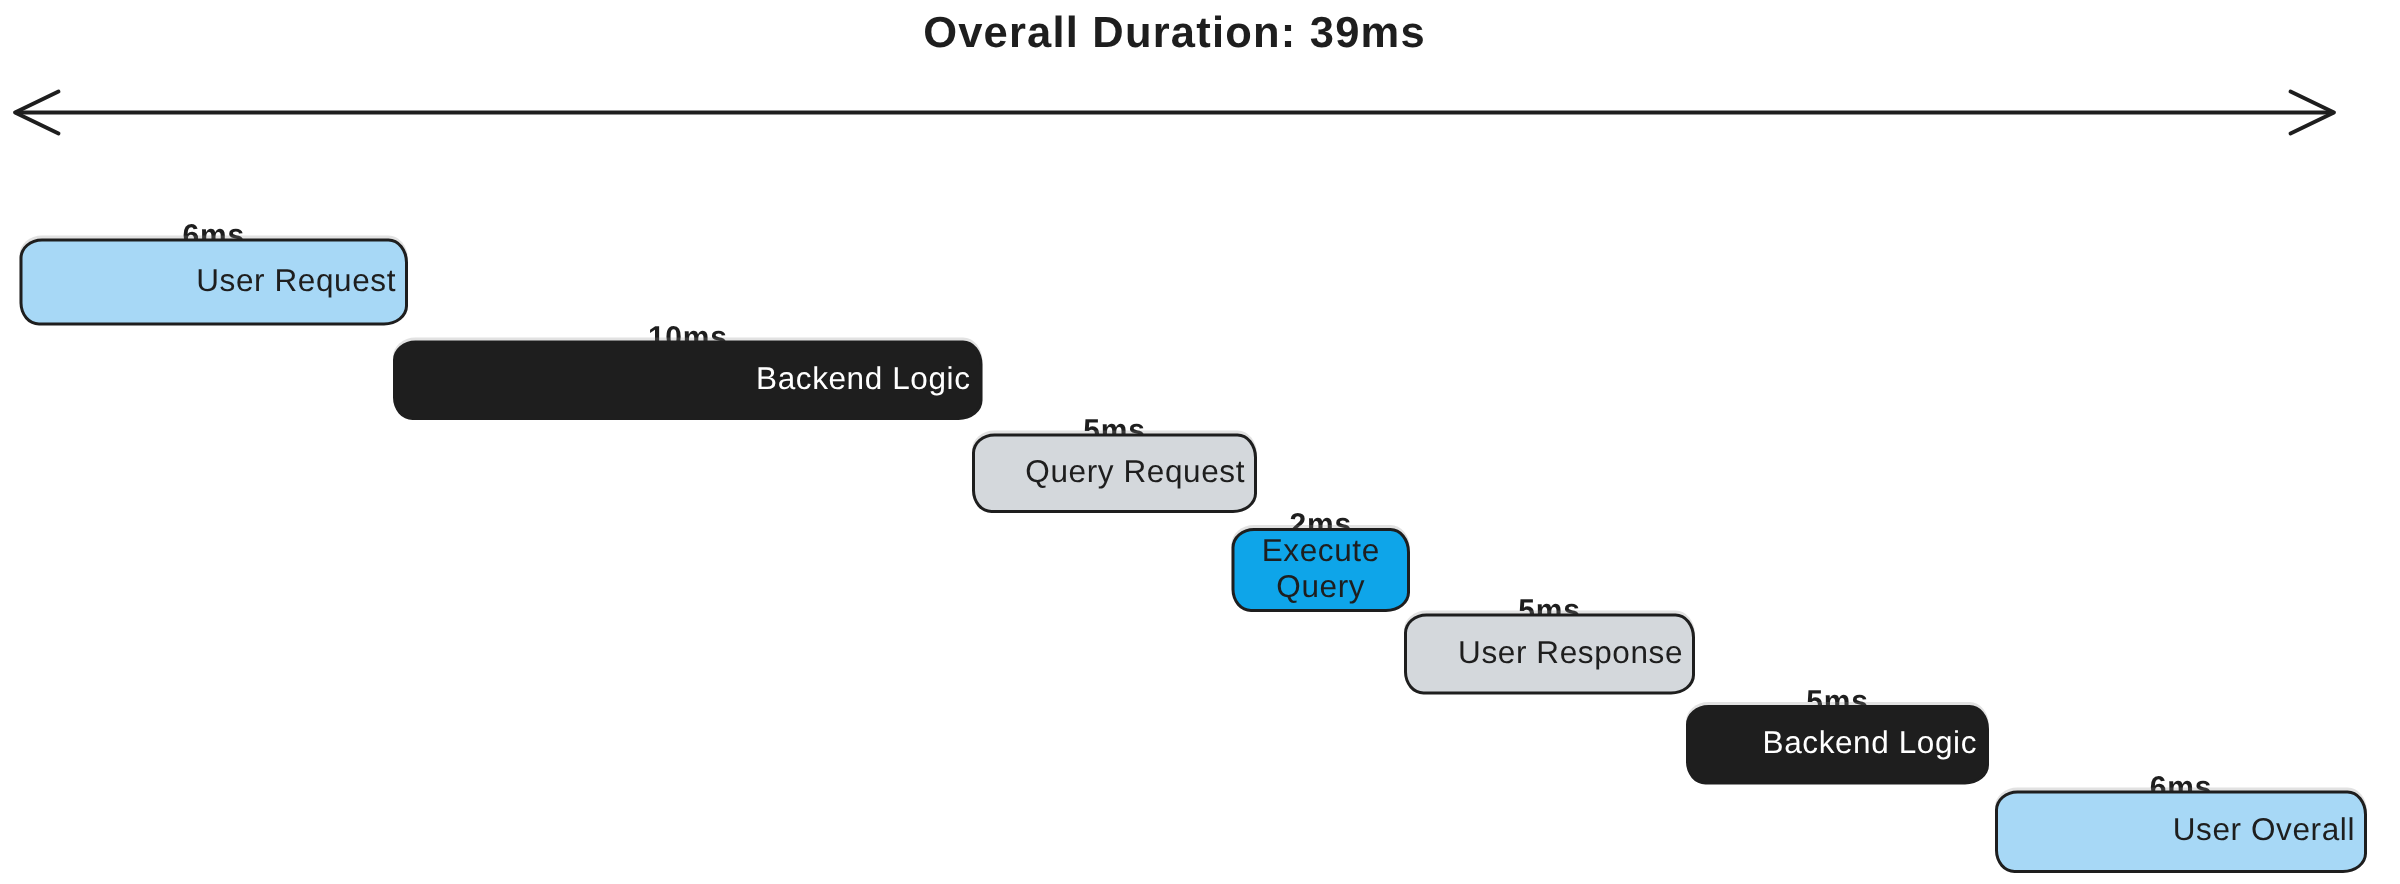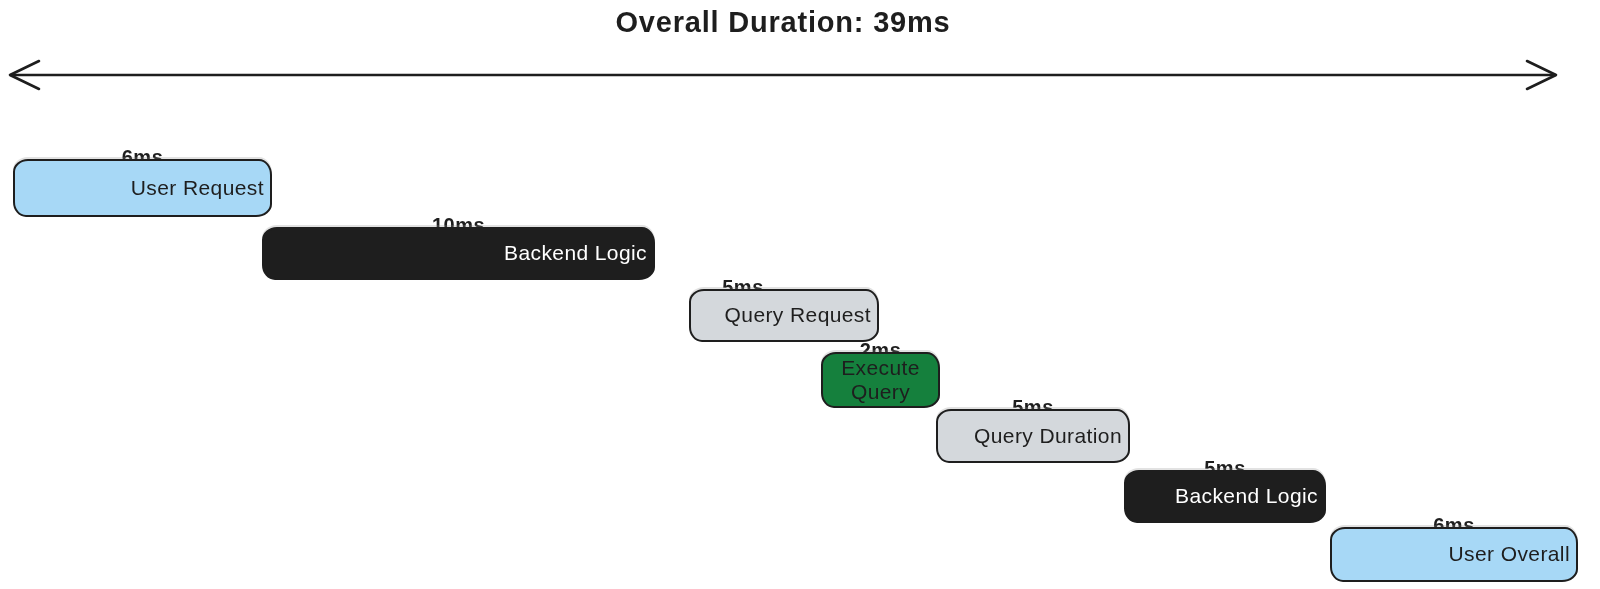--- a/index.html
+++ b/index.html
@@ -75,32 +75,32 @@
   <div class="bar" style="left: 13px; top: 159px; width: 259px; height: 58px; background: rgb(167, 216, 246); color: rgb(30, 30, 30);">
     <span class="bar-label">User Request</span>
   </div>
 
   <div class="duration-label" style="left: 262px; top: 192px; width: 393px;">10ms</div>
   <div class="bar" style="left: 262px; top: 227px; width: 393px; height: 53px; background: rgb(30, 30, 30); color: rgb(255, 255, 255); border-color: rgb(30, 30, 30);">
     <span class="bar-label">Backend Logic</span>
   </div>
 
   <div class="duration-label" style="left: 648px; top: 254px; width: 190px;">5ms</div>
-  <div class="bar" style="left: 648px; top: 289px; width: 190px; height: 53px; background: rgb(212, 216, 220); color: rgb(30, 30, 30); margin-left: 41px;">
+  <div class="bar" style="left: 648px; top: 289px; width: 190px; height: 53px; background: rgb(212, 216, 220); color: rgb(30, 30, 30);">
     <span class="bar-label">Query Request</span>
   </div>
 
   <div class="duration-label" style="left: 821px; top: 317px; width: 119px;">2ms</div>
-  <div class="bar" style="left: 821px; top: 352px; width: 119px; height: 56px; background: #15803d; color: rgb(30, 30, 30);">
+  <div class="bar" style="left: 821px; top: 352px; width: 119px; height: 56px; background: #0ea5e9; color: rgb(30, 30, 30);">
     <span class="bar-label">Execute Query</span>
   </div>
 
   <div class="duration-label" style="left: 936px; top: 374px; width: 194px;">5ms</div>
   <div class="bar" style="left: 936px; top: 409px; width: 194px; height: 54px; background: rgb(212, 216, 220); color: rgb(30, 30, 30);">
-    <span class="bar-label">Query Duration</span>
+    <span class="bar-label">User Response</span>
   </div>
 
   <div class="duration-label" style="left: 1124px; top: 435px; width: 202px;">5ms</div>
   <div class="bar" style="left: 1124px; top: 470px; width: 202px; height: 53px; background: rgb(30, 30, 30); color: rgb(255, 255, 255); border-color: rgb(30, 30, 30);">
     <span class="bar-label">Backend Logic</span>
   </div>
 
   <div class="duration-label" style="left: 1330px; top: 492px; width: 248px;">6ms</div>
   <div class="bar" style="left: 1330px; top: 527px; width: 248px; height: 55px; background: rgb(167, 216, 246); color: rgb(30, 30, 30);">
     <span class="bar-label">User Overall</span>

